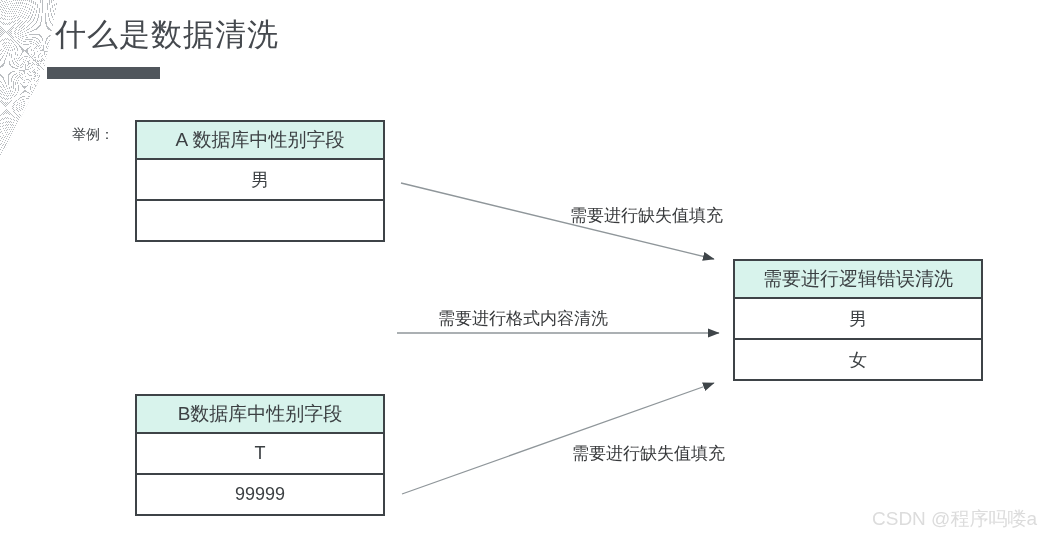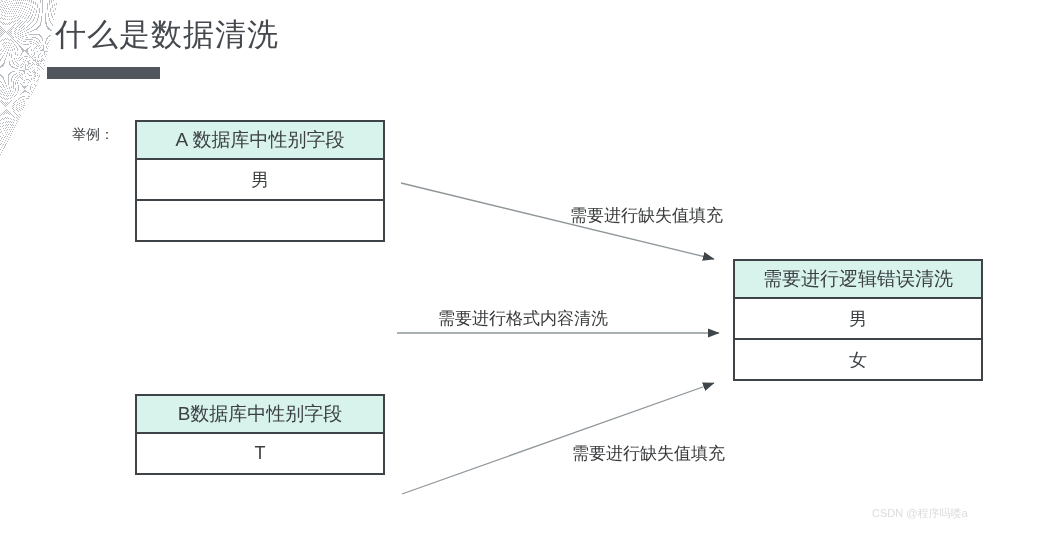--- a/index.html
+++ b/index.html
@@ -46,21 +46,21 @@
   #tableB{left:135px;top:257px;}
   #tableC{left:135px;top:394px;}
   #tableT{left:733px;top:259px;}
   .arrows-svg{position:absolute;left:0;top:0;width:1042px;height:538px;pointer-events:none;}
   .aline{stroke:var(--arrow-line,#8f969a);stroke-width:1.3;}
   .albl{position:absolute;font-size:17px;color:#37393b;white-space:nowrap;}
   #albl1{left:570px;top:204px;}
   #albl2{left:438px;top:307px;}
   #albl3{left:572px;top:442px;}
   .watermark{
-    position:absolute;left:872px;top:506px;font-size:11px;
+    position:absolute;left:872px;top:506px;font-size:19px;
     color:var(--watermark,#dcdcdc);white-space:nowrap;
   }
 </style>
 </head>
 <body>
 
 <div class="stage">
 
   <div class="corner"></div>
 
@@ -72,20 +72,21 @@
   <div class="tbl" id="tableA">
     <div class="h">A 数据库中性别字段</div>
     <div class="c">男</div>
     <div class="c"></div>
   </div>
 
 
   <div class="tbl" id="tableC">
     <div class="h">B数据库中性别字段</div>
     <div class="c">T</div>
+    <div class="c">99999</div>
   </div>
 
   <div class="tbl" id="tableT">
     <div class="h">需要进行逻辑错误清洗</div>
     <div class="c">男</div>
     <div class="c">女</div>
   </div>
 
   <svg class="arrows-svg" id="arrows-svg" viewBox="0 0 1042 538" xmlns="http://www.w3.org/2000/svg">
     <defs>

